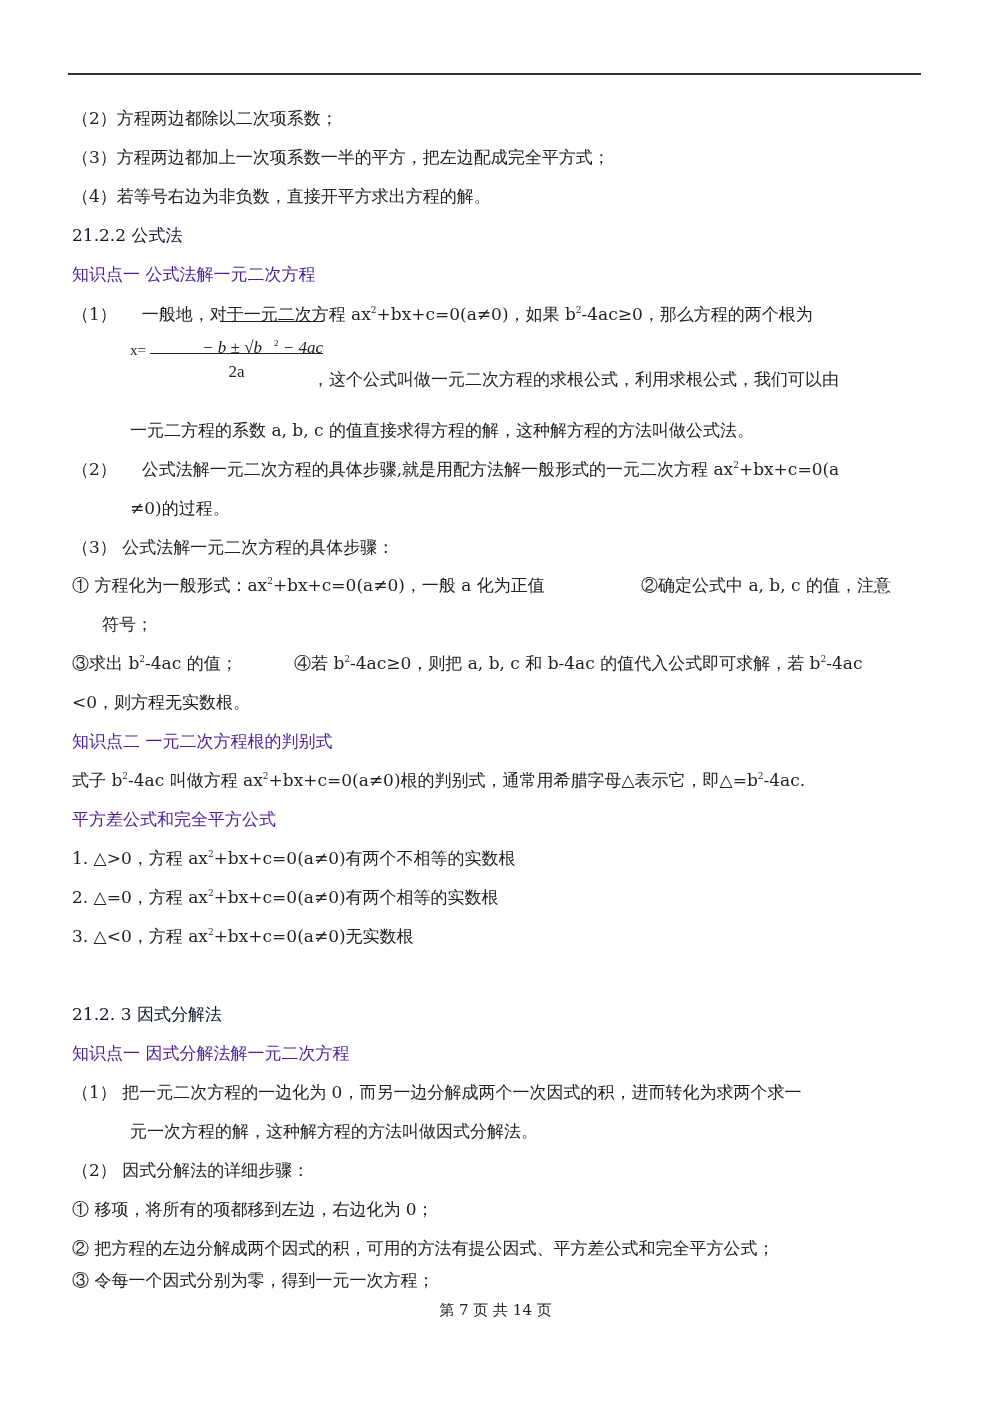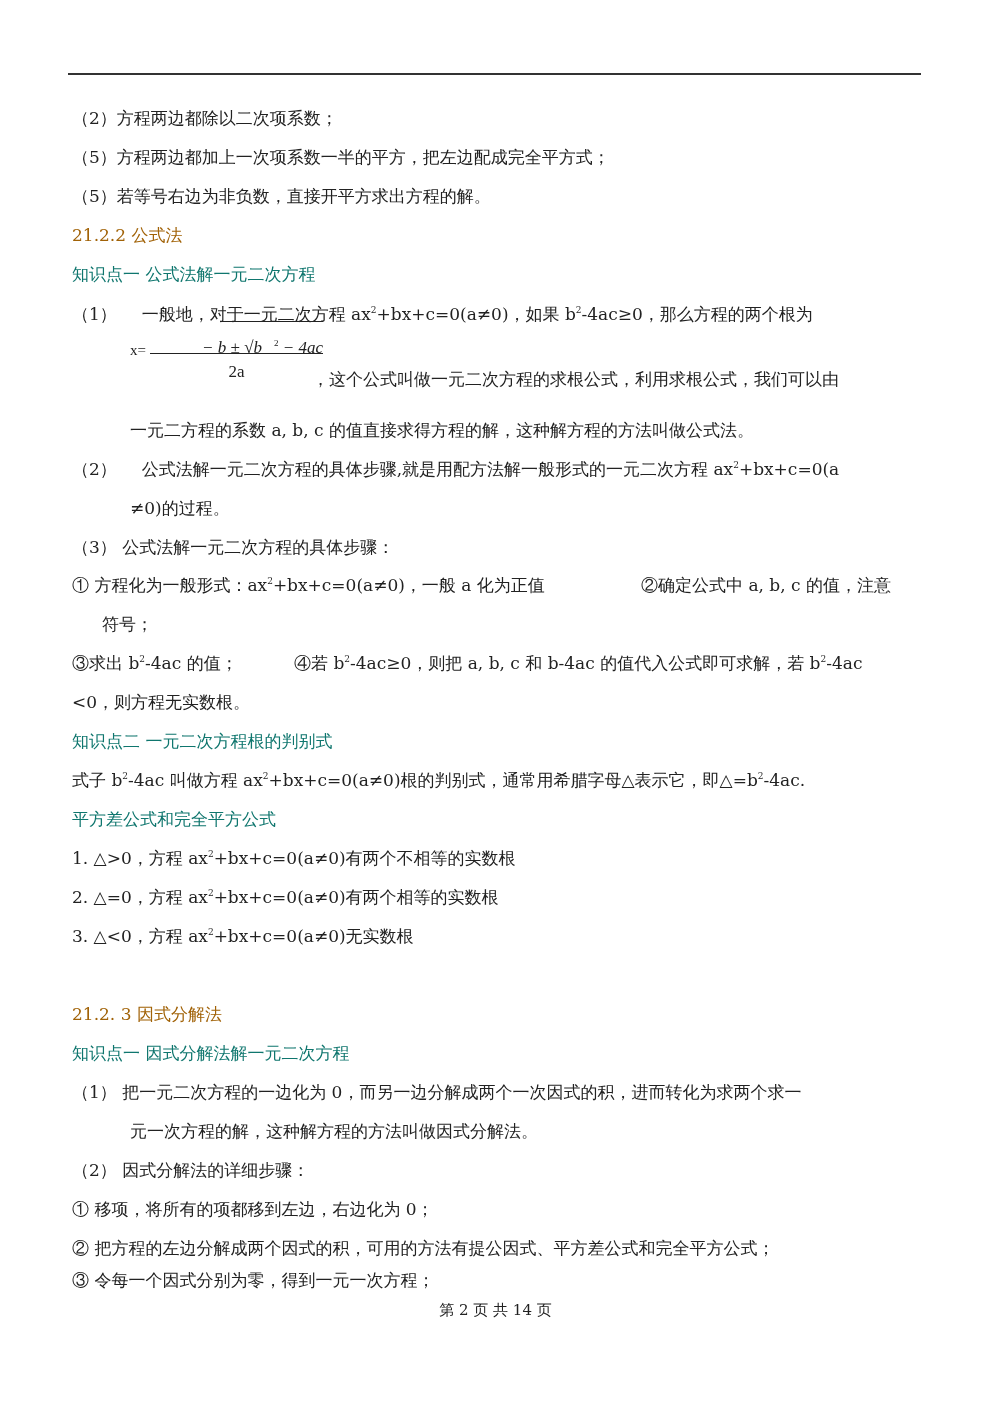--- a/index.html
+++ b/index.html
@@ -1,40 +1,40 @@
 <!DOCTYPE html>
 <html><head>
 <meta charset="utf-8">
 <style>
   html, body { margin: 0; padding: 0; background: #ffffff; }
   body { width: 991px; height: 1402px; position: relative; overflow: hidden;
          font-family: "DejaVu Serif", "Liberation Serif", serif; color: #222222; }
   .rule { position: absolute; left: 68px; top: 73px; width: 853px; height: 0;
           border-top: 2px solid #333333; }
   .line { position: absolute; left: 72px; font-size: 17px; line-height: 22px; white-space: nowrap; margin-top: 21px; }
-  .h-red { color: #a16207; font-size: 17px; }
-  .h-blue { color: #0f766e; font-size: 17px; }
+  .h-red { color: #0f172a; font-size: 17px; }
+  .h-blue { color: #4c1d95; font-size: 17px; }
   sup { font-size: 9px; vertical-align: 7px; line-height: 0; }
   .formula { position: absolute; left: 130px; top: 318px; height: 70px; font-family: "Liberation Serif", serif; }
   .fx { position: absolute; left: 0; top: 24px; font-size: 15px; }
   .frac { position: absolute; left: 20px; top: 0; width: 173px; }
   .numer { position: absolute; left: 0; top: 20px; width: 173px; font-style: italic; font-size: 17px; text-align: right; }
   .fbar { position: absolute; left: 0; top: 35px; width: 173px; border-top: 1.5px solid #222; }
   .denom { position: absolute; left: 0; top: 44px; width: 173px; text-align: center; font-size: 17px; }
   .sqrt-bar { position: absolute; left: 70px; top: 3px; width: 103px; border-top: 1.5px solid #222; }
   .footer { position: absolute; top: 1000px; left: 0; width: 991px; text-align: center; font-size: 15px; }
 </style>
 </head>
 <body>
 
 <div class="rule"></div>
 
 <div class="line" style="top:86px">（2）方程两边都除以二次项系数；</div>
-<div class="line" style="top:125px">（5）方程两边都加上一次项系数一半的平方，把左边配成完全平方式；</div>
-<div class="line" style="top:164px">（5）若等号右边为非负数，直接开平方求出方程的解。</div>
+<div class="line" style="top:125px">（3）方程两边都加上一次项系数一半的平方，把左边配成完全平方式；</div>
+<div class="line" style="top:164px">（4）若等号右边为非负数，直接开平方求出方程的解。</div>
 
 <div class="line h-red" style="top:203px">21.2.2 公式法</div>
 <div class="line h-blue" style="top:242px">知识点一  公式法解一元二次方程</div>
 
 <div class="line" style="top:282px">
   <span>（1）</span>
   <span style="display:inline-block;width:14px"></span>
   <span>一般地，对于一元二次方程 ax</span><sup>2</sup><span>+bx+c=0(a≠0)，如果 b</span><sup>2</sup><span>-4ac≥0，那么方程的两个根为</span>
 </div>
 
@@ -94,13 +94,13 @@
 <div class="line h-red" style="top:982px">21.2. 3 因式分解法</div>
 <div class="line h-blue" style="top:1021px">知识点一  因式分解法解一元二次方程</div>
 
 <div class="line" style="top:1060px">（1）  把一元二次方程的一边化为 0，而另一边分解成两个一次因式的积，进而转化为求两个求一</div>
 <div class="line" style="top:1099px;left:130px">元一次方程的解，这种解方程的方法叫做因式分解法。</div>
 <div class="line" style="top:1138px">（2）  因式分解法的详细步骤：</div>
 <div class="line" style="top:1177px">① 移项，将所有的项都移到左边，右边化为 0；</div>
 <div class="line" style="top:1216px">② 把方程的左边分解成两个因式的积，可用的方法有提公因式、平方差公式和完全平方公式；</div>
 <div class="line" style="top:1248px">③ 令每一个因式分别为零，得到一元一次方程；</div>
 
-<div class="footer" style="top:1301px">第 2 页 共 14 页</div>
+<div class="footer" style="top:1301px">第 7 页 共 14 页</div>
 
 </body></html>

